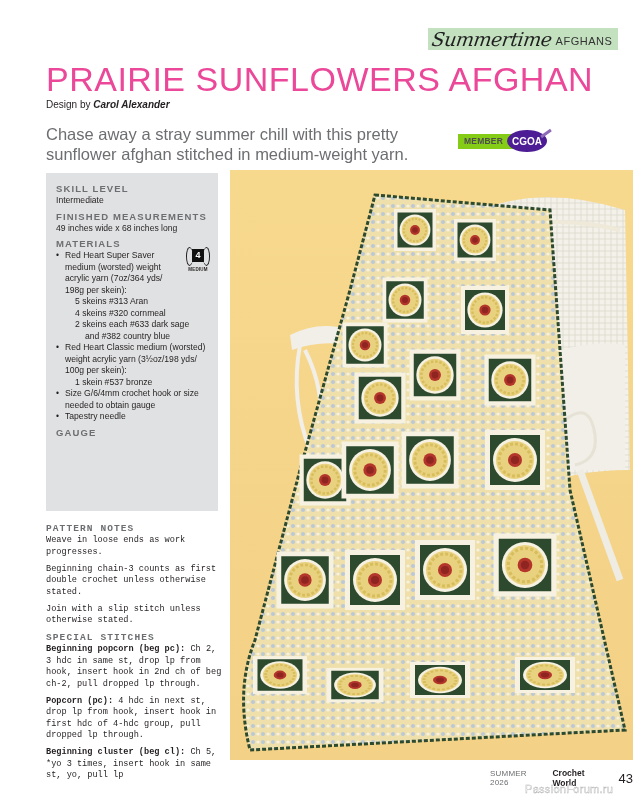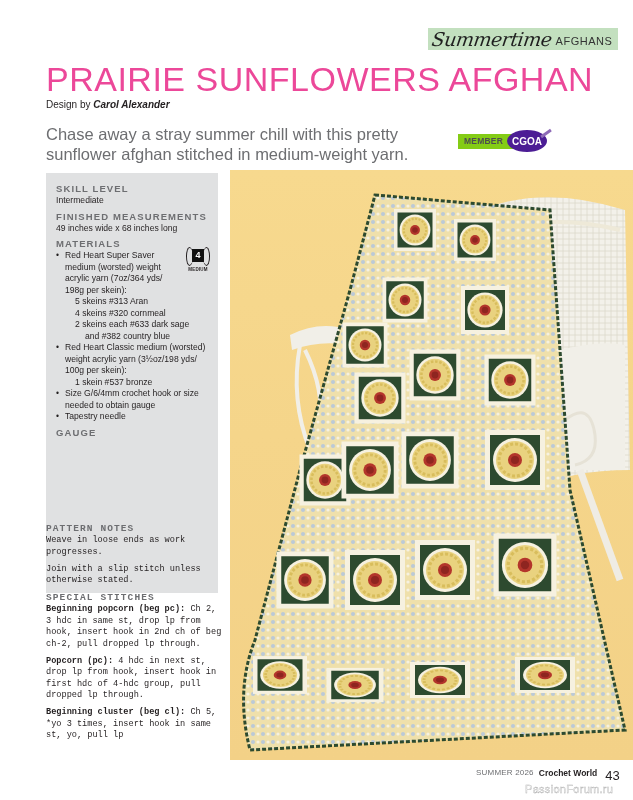--- a/index.html
+++ b/index.html
@@ -46,21 +46,21 @@
       margin-left: -10px; width: 40px; height: 22px; border-radius: 50%;
       background: #4c1d95; color: #fff; font-size: 10px; font-weight: bold;
       display: flex; align-items: center; justify-content: center; position: relative;
     }
     .member-badge .cgoa::after {
       content: ""; position: absolute; right: -5px; top: 2px; width: 12px; height: 3px;
       background: #8e6bb7; transform: rotate(-35deg);
     }
 
     .sidebar {
-      position: absolute; left: 46px; top: 173px; width: 172px; height: 420px;
+      position: absolute; left: 46px; top: 173px; width: 172px; height: 338px;
       background: #e0e1e2; padding: 10px 8px 8px 10px;
     }
     .sb-head {
       font-size: 9.5px; font-weight: bold; color: #6d6e71; letter-spacing: 1.1px;
       line-height: 12px; margin-top: 4px;
     }
     .sb-head.first { margin-top: 0; }
     .sb-text { font-size: 8.6px; line-height: 11.5px; color: #231f20; margin-bottom: 4px; }
     .sb-list { list-style: none; }
     .sb-list > li { font-size: 8.6px; line-height: 11.5px; color: #231f20; position: relative; padding-left: 9px; }
@@ -95,21 +95,21 @@
     .notes p { font-size: 8.6px; line-height: 11.5px; color: #231f20; margin-bottom: 5.5px; }
     .notes p b { font-weight: bold; }
 
     .photo {
       position: absolute; left: 230px; top: 170px; width: 403px; height: 590px;
       background: linear-gradient(180deg, #f7d98e 0%, #f5d58a 45%, #f3d187 100%);
       overflow: hidden;
     }
 
     .footer {
-      position: absolute; left: 476px; top: 768px; display: flex; align-items: flex-start;
+      position: absolute; left: 490px; top: 768px; display: flex; align-items: center;
     }
     .footer .issue { font-size: 8px; color: #6d6e71; letter-spacing: 0.2px; }
     .footer .mag { font-size: 8.5px; font-weight: bold; color: #231f20; margin-left: 5px; }
     .footer .page { font-size: 13px; color: #231f20; margin-left: 8px; }
     .watermark {
       position: absolute; left: 525px; top: 783px; font-size: 11px; color: #ffffff;
       -webkit-text-stroke: 0.4px #b0b0b0; letter-spacing: 0.3px;
     }
   </style>
 </head>
@@ -165,20 +165,21 @@
     <li>Size G/6/4mm crochet hook or size needed to obtain gauge</li>
     <li style="margin-bottom:4px;">Tapestry needle</li>
   </ul>
 
   <div class="sb-head">GAUGE</div>
 </aside>
 
 <section class="notes">
   <div class="n-head">PATTERN NOTES</div>
   <p>Weave in loose ends as work progresses.</p>
+  <p>Beginning chain-3 counts as first double crochet unless otherwise stated.</p>
   <p>Join with a slip stitch unless otherwise stated.</p>
 
   <div class="n-head" style="margin-top:1px;">SPECIAL STITCHES</div>
   <p><b>Beginning popcorn (beg pc):</b><span> Ch 2, 3 hdc in same st, drop lp from hook, insert hook in 2nd ch of beg ch-2, pull dropped lp through.</span></p>
   <p><b>Popcorn (pc):</b><span> 4 hdc in next st, drop lp from hook, insert hook in first hdc of 4-hdc group, pull dropped lp through.</span></p>
   <p><b>Beginning cluster (beg cl):</b><span> Ch 5, *yo 3 times, insert hook in same st, yo, pull lp</span></p>
 </section>
 
 <div class="photo" role="img" aria-label="Crocheted afghan of sunflower granny-square motifs draped over a white wicker chair">
   <svg width="403" height="590" viewBox="0 0 403 590" xmlns="http://www.w3.org/2000/svg">

